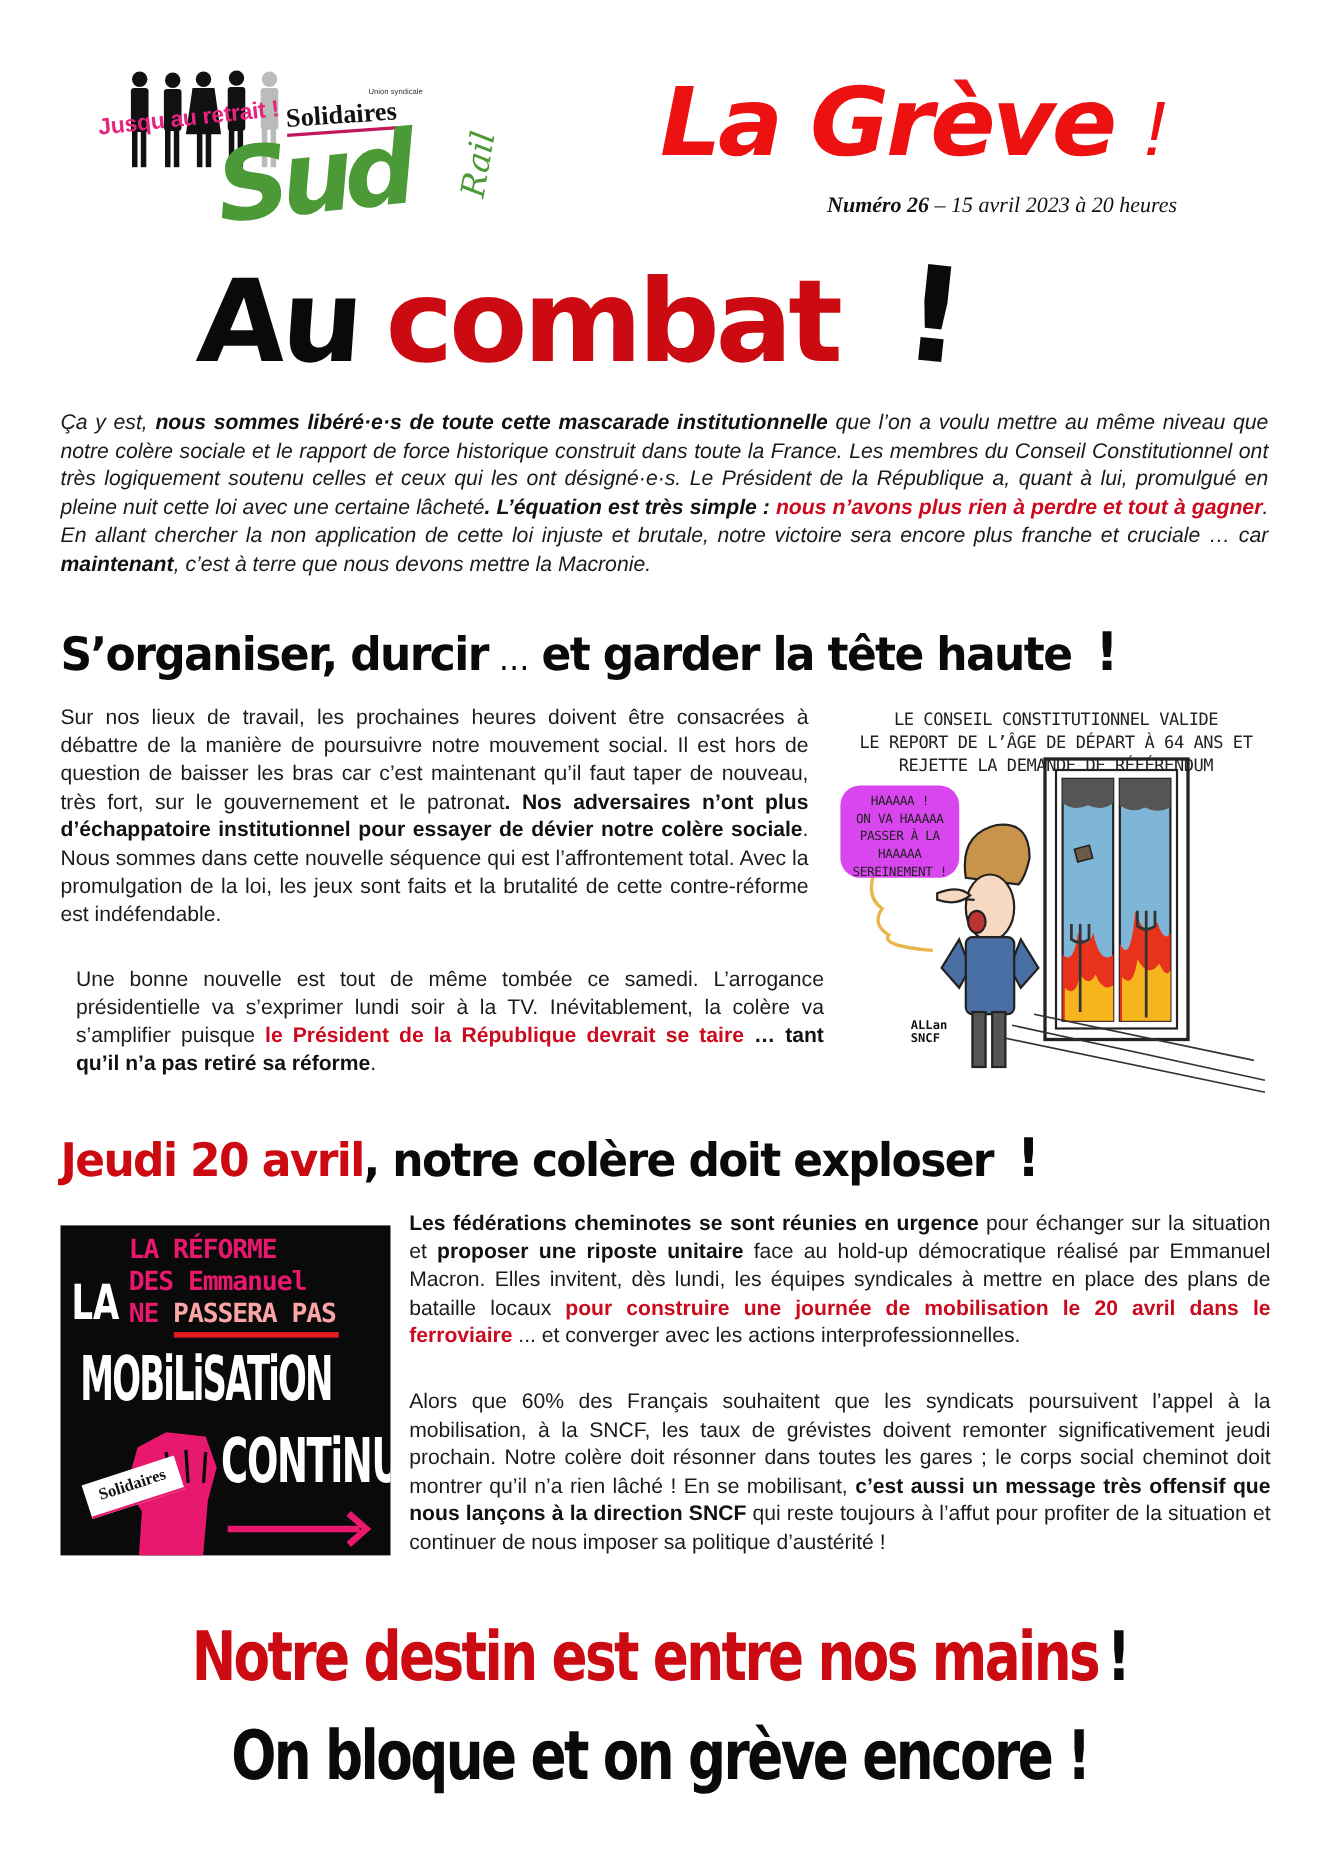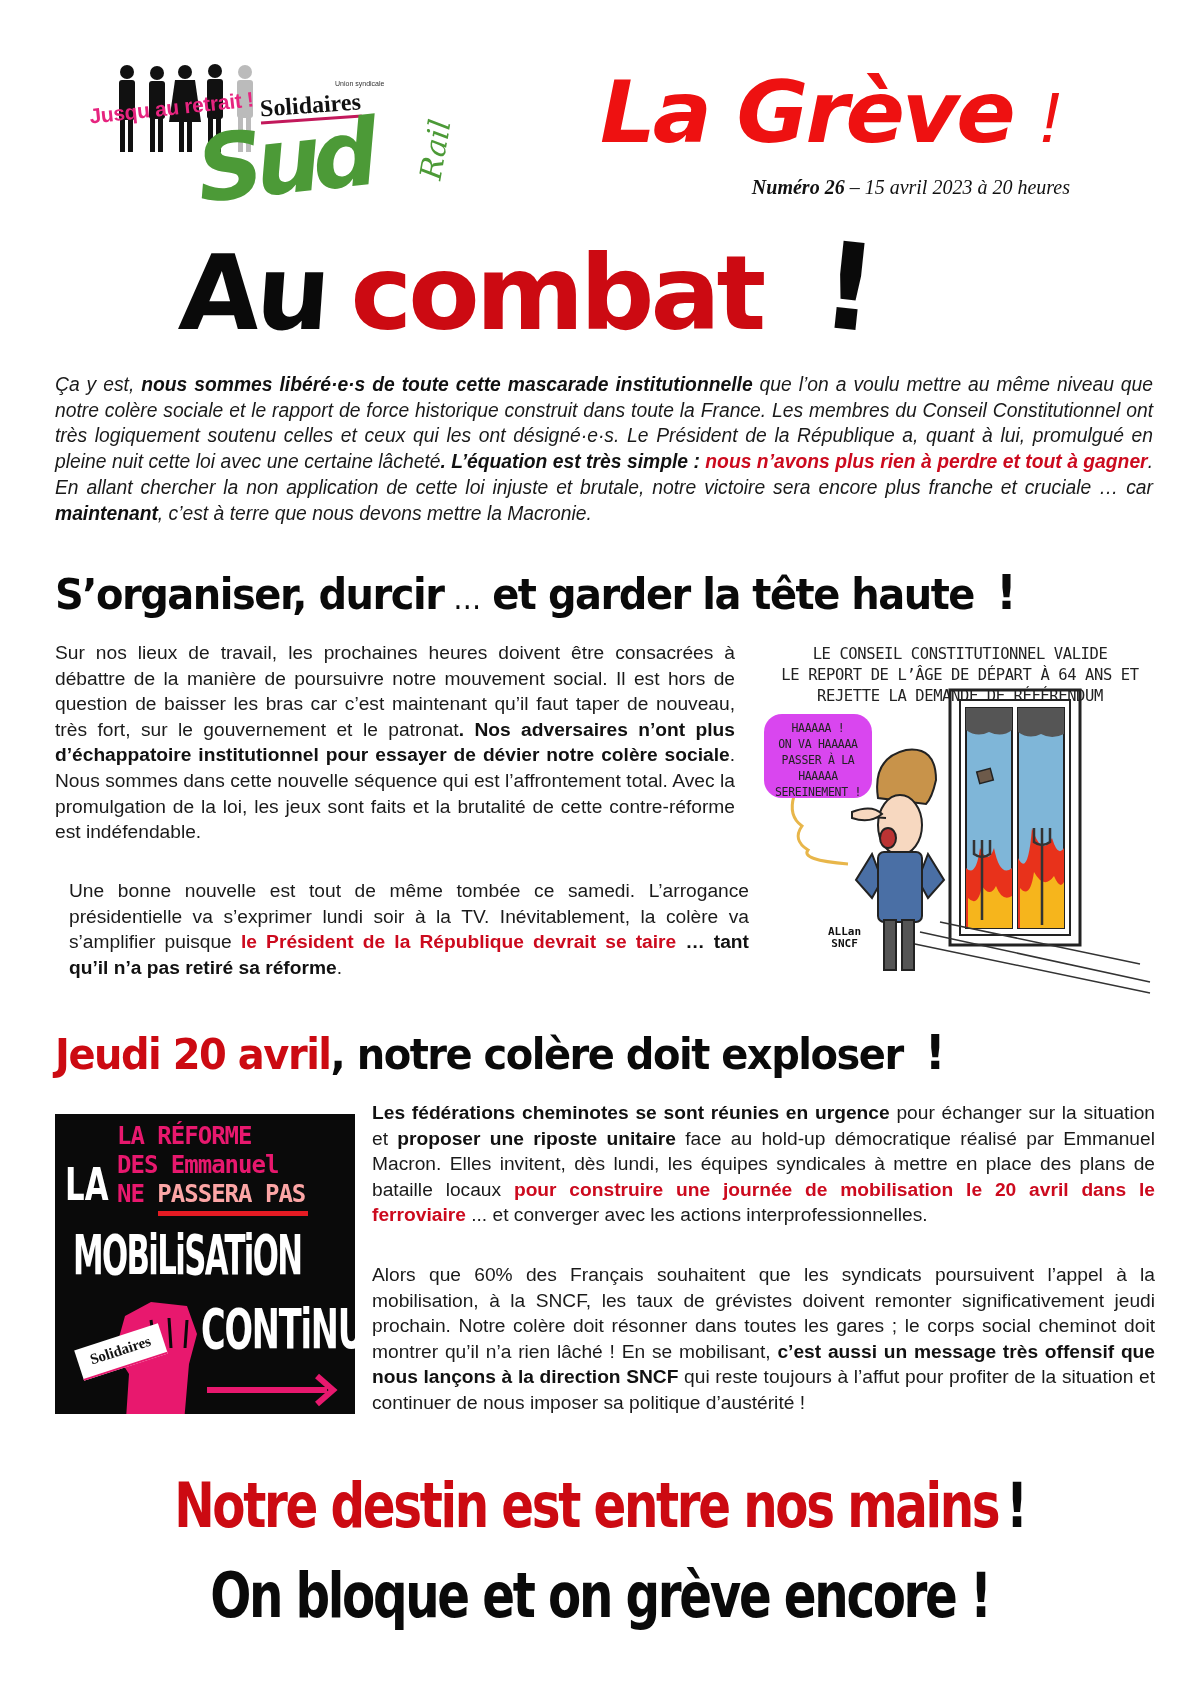--- a/index.html
+++ b/index.html
@@ -39,21 +39,21 @@
   #h-jeudi{left:55px;top:1025px;}
   #h-jeudi .r{color:#cc0a12;}
   
   #s2p1{left:55px;top:640px;width:680px;}
   #s2p2{left:69px;top:878px;width:680px;}
   
   #cartoon{left:760px;top:640px;width:400px;height:355px;}
   #cartoon .cap{position:absolute;left:0;top:4px;width:400px;text-align:center;font-family:"DejaVu Sans Mono",monospace;font-size:15.5px;line-height:21px;color:#222;text-transform:uppercase;letter-spacing:-0.4px;}
   #cartoon .bubble{position:absolute;left:4px;top:74px;width:108px;height:84px;background:#d946ef;border-radius:18px;font-family:"DejaVu Sans Mono",monospace;font-size:11.5px;line-height:16px;text-align:center;color:#222;padding-top:6px;box-sizing:border-box;letter-spacing:-0.3px;}
   #cartoon svg{position:absolute;left:0;top:0;}
-  #cartoon .sig{position:absolute;left:68px;top:286px;font-family:"DejaVu Sans Mono",monospace;font-size:11px;line-height:12px;color:#111;font-weight:bold;text-align:center;}
+  #cartoon .sig{position:absolute;left:68px;top:286px;font-family:"DejaVu Sans Mono",monospace;font-size:11px;line-height:12px;color:#111;font-weight:bold;}
   
   #poster{left:55px;top:1114px;width:300px;height:300px;background:#0a0a0a;overflow:hidden;}
   #poster .pink{position:absolute;left:62px;top:8px;font-family:"DejaVu Sans Mono",monospace;font-weight:bold;font-size:24px;line-height:29px;color:#e8186e;letter-spacing:-1px;}
   #poster .pink .red{color:#fca5a5;}
   #poster .uline{position:absolute;left:103px;top:97px;width:150px;height:5px;background:#e51b23;}
   #poster .la{position:absolute;left:10px;top:45px;font-family:"DejaVu Sans",sans-serif;font-weight:bold;font-size:44px;color:#fff;transform:scaleX(0.7);transform-origin:left;}
   #poster .mob{position:absolute;left:18px;top:108px;font-family:"DejaVu Sans",sans-serif;font-weight:bold;font-size:56px;color:#fff;letter-spacing:-3px;transform:scaleX(0.55);transform-origin:left;white-space:nowrap;line-height:66px;}
   #poster .cont{position:absolute;left:146px;top:180px;font-family:"DejaVu Sans",sans-serif;font-weight:bold;font-size:56px;color:#fff;letter-spacing:-2px;transform:scaleX(0.6);transform-origin:left;white-space:nowrap;line-height:70px;}
   #poster .sol{position:absolute;left:22px;top:222px;width:88px;height:30px;background:#fff;transform:rotate(-18deg);font-family:"Liberation Serif",serif;font-weight:bold;font-size:15px;color:#111;text-align:center;line-height:28px;border-bottom:2px solid #e8186e;}
   #poster svg{position:absolute;left:0;top:0;}

